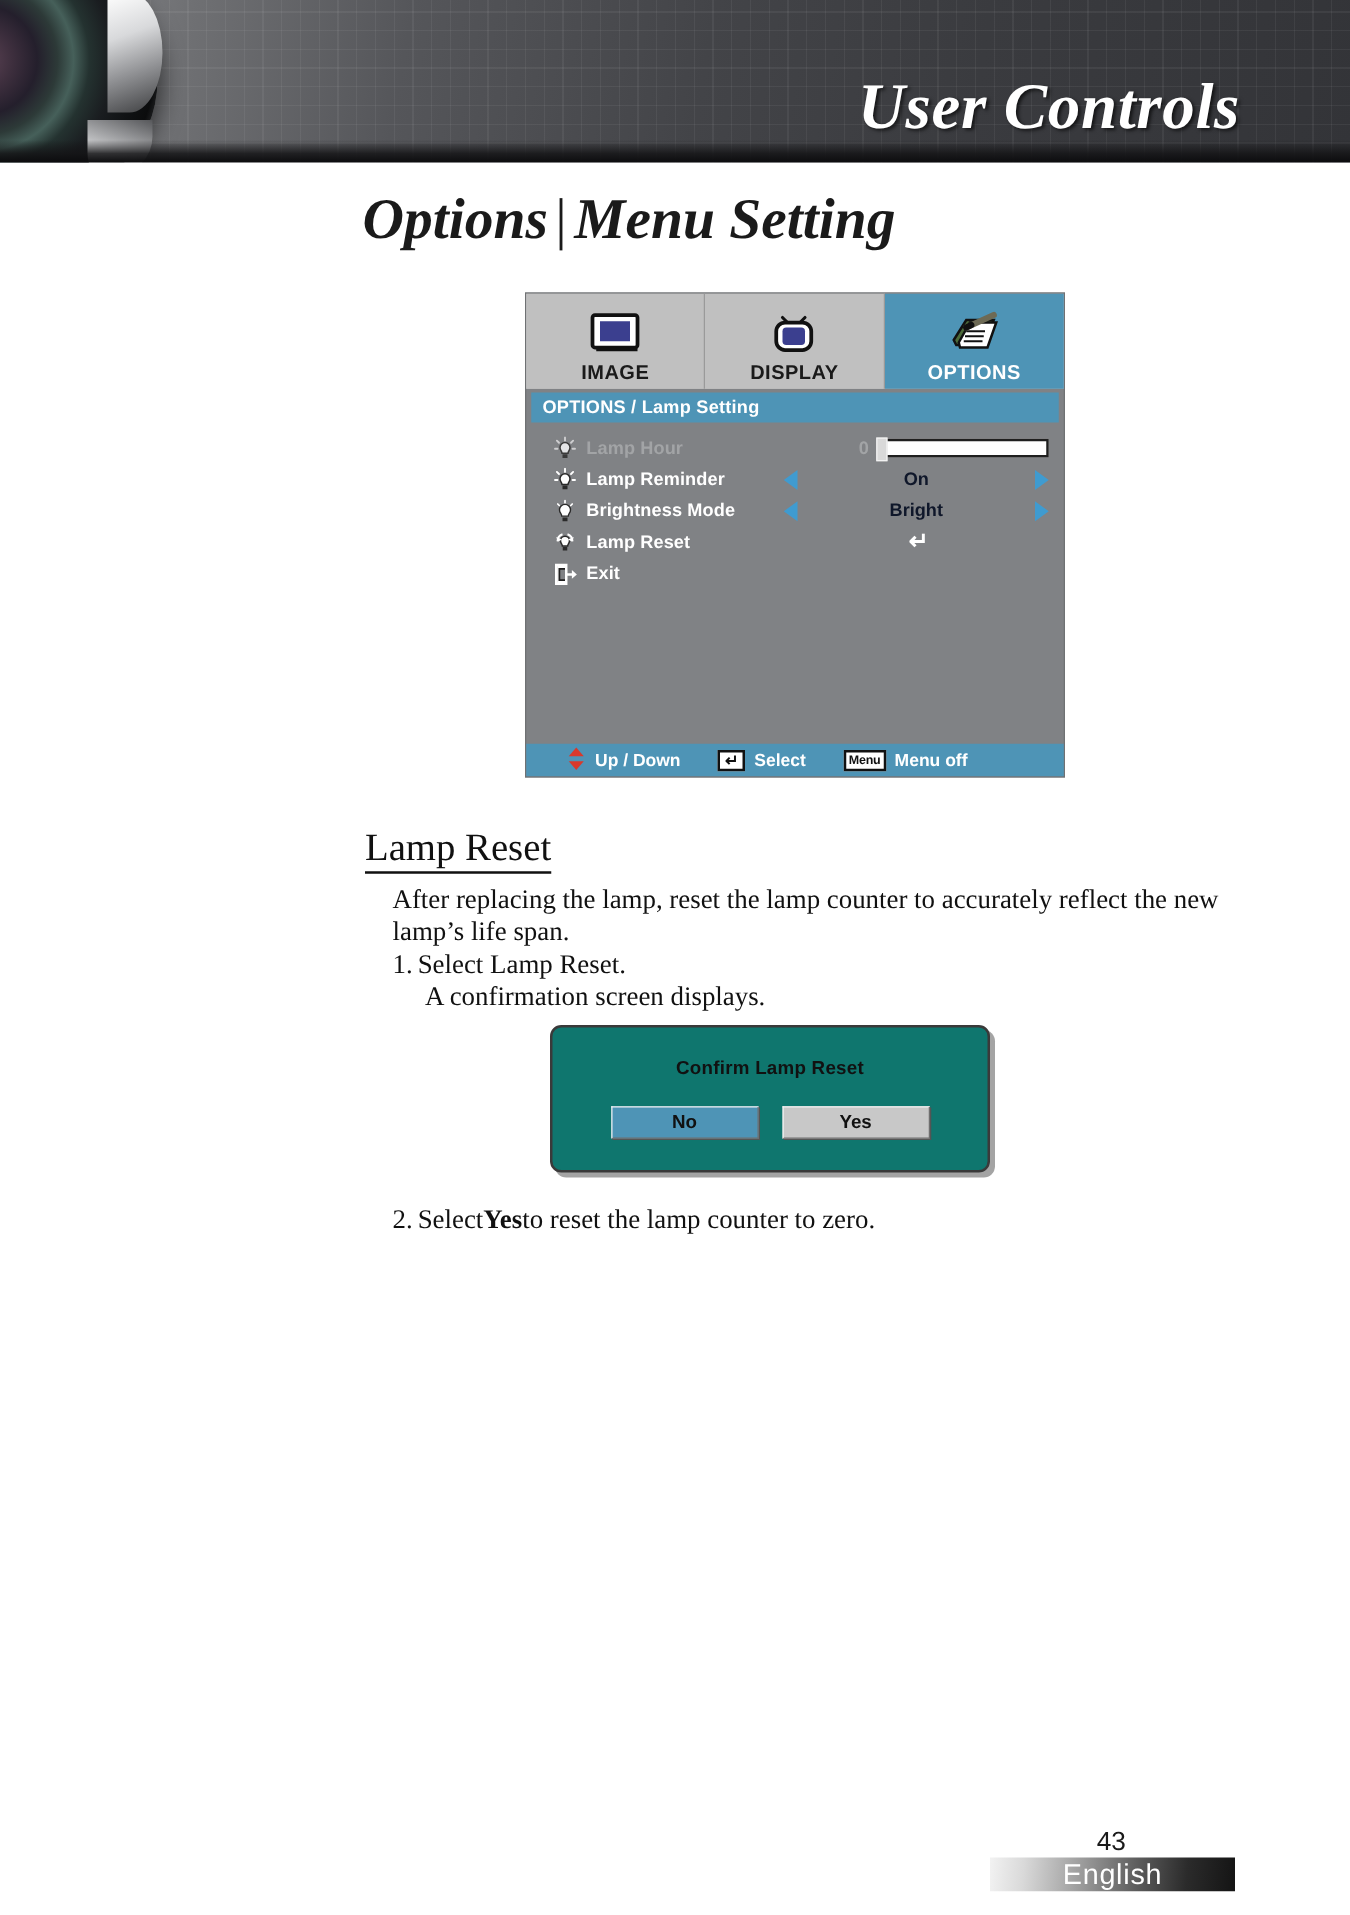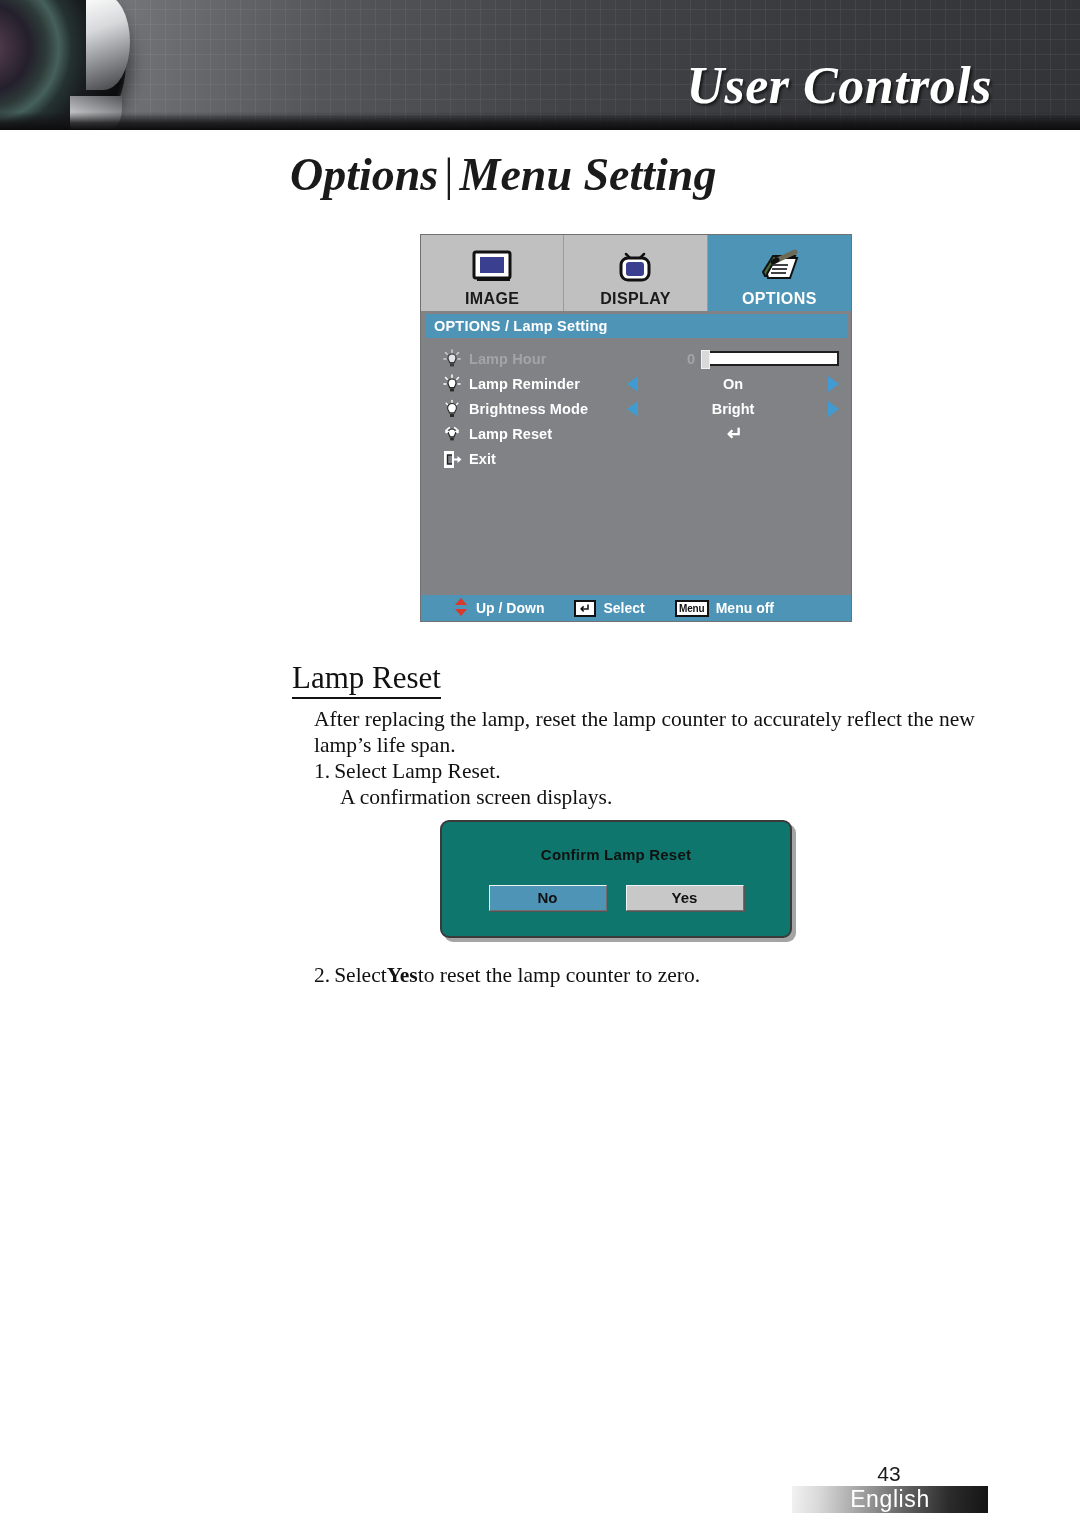--- a/index.html
+++ b/index.html
@@ -212,21 +212,21 @@
   .arrow-left, .arrow-right {
     width: 0; height: 0;
     border-top: 8px solid transparent;
     border-bottom: 8px solid transparent;
   }
   .arrow-left { border-right: 11px solid #3f9bd0; }
   .arrow-right { border-left: 11px solid #3f9bd0; }
   .ctrl-value {
     flex: 1 1 auto;
     text-align: center;
-    color: #ffffff;
+    color: #0f172a;
     font-size: 14.5px;
     font-weight: bold;
   }
   .slider-value {
     color: #a2a4a6;
     font-size: 14.5px;
     font-weight: bold;
     margin-right: 9px;
   }
   .slider-track {

